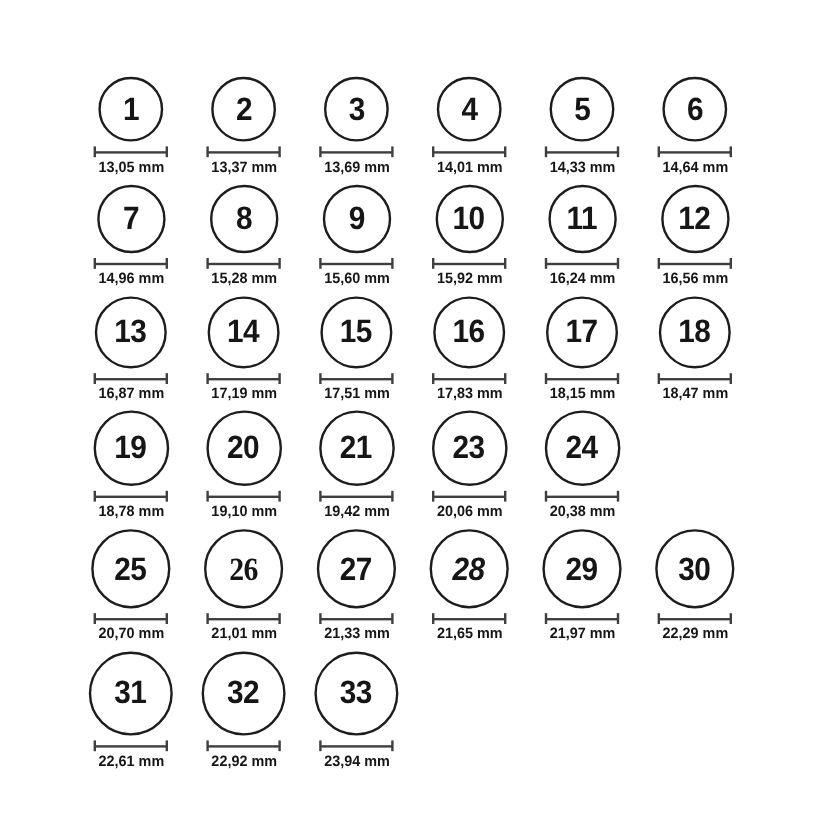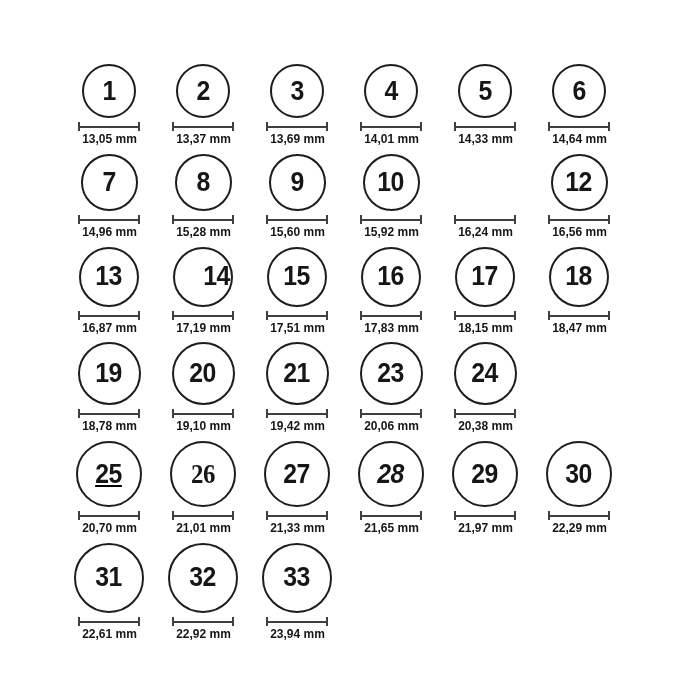--- a/index.html
+++ b/index.html
@@ -189,20 +189,23 @@
           <span class="num">10</span>
         </div>
         <div class="measure">
           <span class="tick left"></span>
           <span class="bar"></span>
           <span class="tick right"></span>
         </div>
         <div class="label">15,92 mm</div>
       </div>
       <div class="cell">
+        <div class="circle" style="width: 57px; height: 57px;">
+          <span class="num">11</span>
+        </div>
         <div class="measure">
           <span class="tick left"></span>
           <span class="bar"></span>
           <span class="tick right"></span>
         </div>
         <div class="label">16,24 mm</div>
       </div>
       <div class="cell">
         <div class="circle" style="width: 57px; height: 57px;">
           <span class="num">12</span>
@@ -221,21 +224,21 @@
           <span class="num">13</span>
         </div>
         <div class="measure">
           <span class="tick left"></span>
           <span class="bar"></span>
           <span class="tick right"></span>
         </div>
         <div class="label">16,87 mm</div>
       </div>
       <div class="cell">
-        <div class="circle" style="width: 60px; height: 60px; justify-content: flex-end;">
+        <div class="circle" style="width: 60px; height: 60px;">
           <span class="num">14</span>
         </div>
         <div class="measure">
           <span class="tick left"></span>
           <span class="bar"></span>
           <span class="tick right"></span>
         </div>
         <div class="label">17,19 mm</div>
       </div>
       <div class="cell">
@@ -335,21 +338,21 @@
         <div class="measure">
           <span class="tick left"></span>
           <span class="bar"></span>
           <span class="tick right"></span>
         </div>
         <div class="label">20,38 mm</div>
       </div>
     </div>
     <div class="row">
       <div class="cell">
-        <div class="circle" style="width: 66px; height: 66px; text-decoration: underline;">
+        <div class="circle" style="width: 66px; height: 66px;">
           <span class="num">25</span>
         </div>
         <div class="measure">
           <span class="tick left"></span>
           <span class="bar"></span>
           <span class="tick right"></span>
         </div>
         <div class="label">20,70 mm</div>
       </div>
       <div class="cell">

